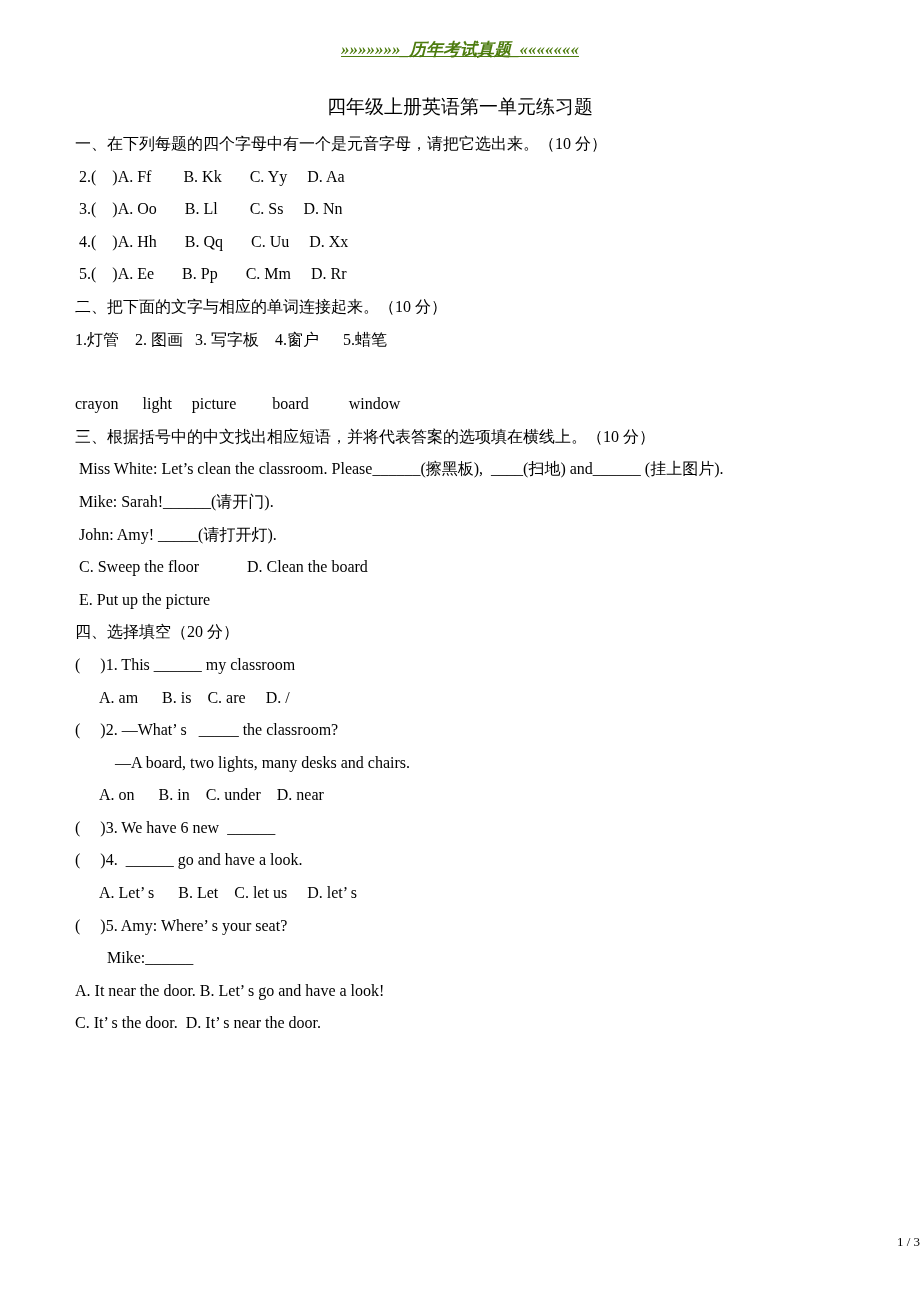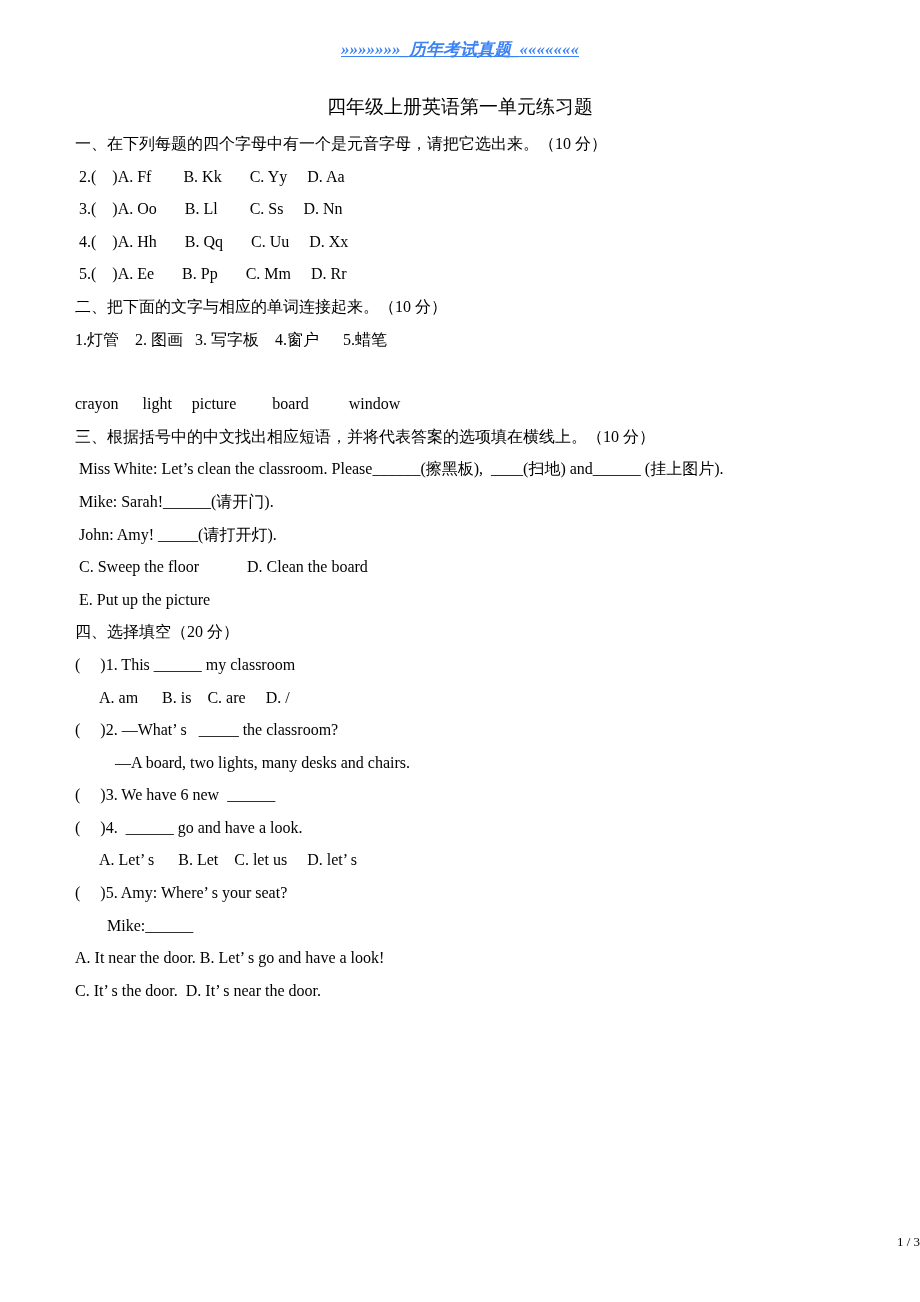--- a/index.html
+++ b/index.html
@@ -16,21 +16,21 @@
     background: #ffffff;
     font-family: "Liberation Serif", "DejaVu Serif", serif;
     color: #000000;
     overflow: hidden;
   }
   .header-link {
     text-align: center;
     font-size: 17px;
     font-weight: bold;
     font-style: italic;
-    color: #3b82f6;
+    color: #4d7c0f;
     text-decoration: underline;
     line-height: 24px;
     cursor: pointer;
   }
   .doc-title {
     text-align: center;
     font-size: 19px;
     font-weight: normal;
     margin: 30px 0 6px 0;
     line-height: 30px;
@@ -80,20 +80,21 @@
   <p class="line"> Mike: Sarah!______(请开门).</p>
   <p class="line"> John: Amy! _____(请打开灯).</p>
   <p class="line"> C. Sweep the floor            D. Clean the board</p>
   <p class="line"> E. Put up the picture</p>
 
   <p class="line">四、选择填空（20 分）</p>
   <p class="line">(     )1. This ______ my classroom</p>
   <p class="line">      A. am      B. is    C. are     D. /</p>
   <p class="line">(     )2. —What’ s   _____ the classroom?</p>
   <p class="line">          —A board, two lights, many desks and chairs.</p>
+  <p class="line">      A. on      B. in    C. under    D. near</p>
   <p class="line">(     )3. We have 6 new  ______</p>
   <p class="line">(     )4.  ______ go and have a look.</p>
   <p class="line">      A. Let’ s      B. Let    C. let us     D. let’ s</p>
   <p class="line">(     )5. Amy: Where’ s your seat?</p>
   <p class="line">        Mike:______</p>
   <p class="line">A. It near the door. B. Let’ s go and have a look!</p>
   <p class="line">C. It’ s the door.  D. It’ s near the door.</p>
 
   <div class="footer">1  /  3</div>
 

